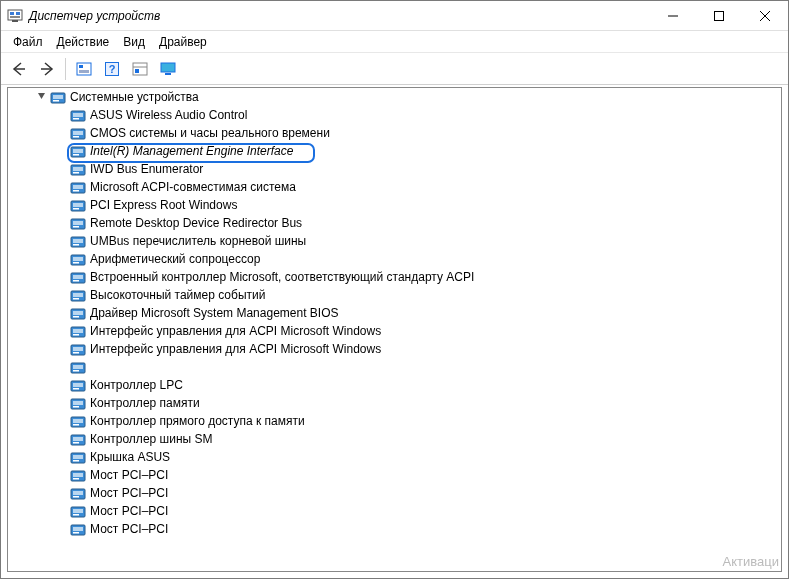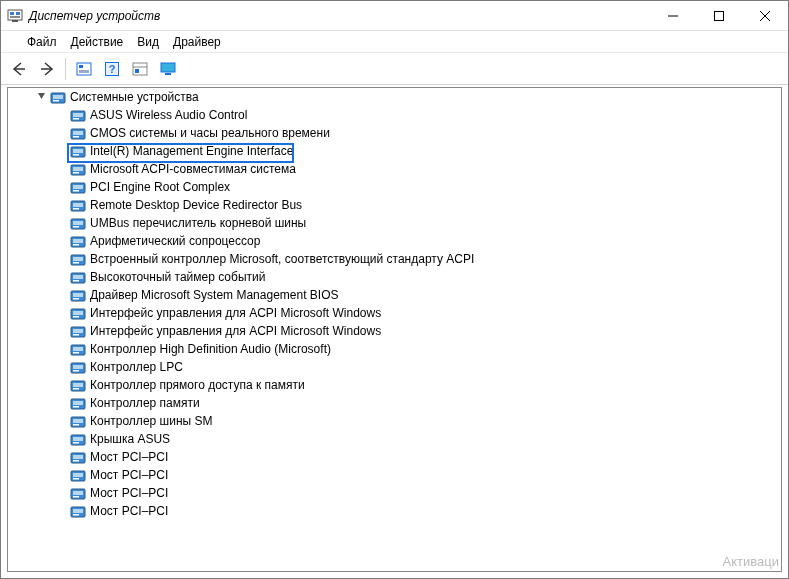--- a/index.html
+++ b/index.html
@@ -37,21 +37,21 @@
     justify-content: center;
     font-family: "Segoe UI Symbol", sans-serif;
     font-size: 10px;
   }
   .winbtn svg { display:block; }
   .menubar {
     height: 22px;
     display: flex;
     align-items: center;
     gap: 14px;
-    padding: 0 26px;
+    padding: 0 12px;
     border-bottom: 1px solid #e8e8e8;
   }
   .menuitem { cursor: default; }
   .toolbar {
     height: 32px;
     display: flex;
     align-items: center;
     gap: 4px;
     padding: 0 6px;
     border-bottom: 1px solid #d0d0d0;
@@ -90,25 +90,26 @@
     margin-right: 2px;
   }
   .dev-icon {
     width: 16px; height: 16px;
     margin-right: 4px;
     flex-shrink: 0;
   }
   .node.highlight {
     outline: 2px solid #1a6fe0;
     outline-offset: -1px;
-    border-radius: 0;
+    border-radius: 6px;
     margin-left: 60px;
     padding-left: 2px;
     width: max-content;
-    padding-right: 0;
+    padding-right: 21px;
+    font-style: italic;
   }
   .node.highlight .dev-icon { margin-left: 0; }
   .label { }
   .watermark {
     position: absolute;
     right: 2px;
     bottom: 2px;
     color: #bbb;
     font-size: 13px;
     pointer-events: none;
@@ -244,29 +245,37 @@
             <rect x="3" y="10" width="6" height="1.5" fill="#fff"></rect>
           </svg></span>
         <span class="label">Intel(R) Management Engine Interface</span>
       </div>
       <div class="node child">
         <span class="dev-icon"><svg width="16" height="16">
             <rect x="1" y="3" width="14" height="10" rx="1" fill="#3a8bd5" stroke="#265a8a"></rect>
             <rect x="3" y="5" width="10" height="4" fill="#b8d6f0"></rect>
             <rect x="3" y="10" width="6" height="1.5" fill="#fff"></rect>
           </svg></span>
+        <span class="label">IWD Bus Enumerator</span>
+      </div>
+      <div class="node child">
+        <span class="dev-icon"><svg width="16" height="16">
+            <rect x="1" y="3" width="14" height="10" rx="1" fill="#3a8bd5" stroke="#265a8a"></rect>
+            <rect x="3" y="5" width="10" height="4" fill="#b8d6f0"></rect>
+            <rect x="3" y="10" width="6" height="1.5" fill="#fff"></rect>
+          </svg></span>
         <span class="label">Microsoft ACPI-совместимая система</span>
       </div>
       <div class="node child">
         <span class="dev-icon"><svg width="16" height="16">
             <rect x="1" y="3" width="14" height="10" rx="1" fill="#3a8bd5" stroke="#265a8a"></rect>
             <rect x="3" y="5" width="10" height="4" fill="#b8d6f0"></rect>
             <rect x="3" y="10" width="6" height="1.5" fill="#fff"></rect>
           </svg></span>
-        <span class="label">PCI Engine Root Complex</span>
+        <span class="label">PCI Express Root Windows</span>
       </div>
       <div class="node child">
         <span class="dev-icon"><svg width="16" height="16">
             <rect x="1" y="3" width="14" height="10" rx="1" fill="#3a8bd5" stroke="#265a8a"></rect>
             <rect x="3" y="5" width="10" height="4" fill="#b8d6f0"></rect>
             <rect x="3" y="10" width="6" height="1.5" fill="#fff"></rect>
           </svg></span>
         <span class="label">Remote Desktop Device Redirector Bus</span>
       </div>
       <div class="node child">
@@ -324,45 +333,44 @@
             <rect x="3" y="10" width="6" height="1.5" fill="#fff"></rect>
           </svg></span>
         <span class="label">Интерфейс управления для ACPI Microsoft Windows</span>
       </div>
       <div class="node child">
         <span class="dev-icon"><svg width="16" height="16">
             <rect x="1" y="3" width="14" height="10" rx="1" fill="#3a8bd5" stroke="#265a8a"></rect>
             <rect x="3" y="5" width="10" height="4" fill="#b8d6f0"></rect>
             <rect x="3" y="10" width="6" height="1.5" fill="#fff"></rect>
           </svg></span>
-        <span class="label">Контроллер High Definition Audio (Microsoft)</span>
       </div>
       <div class="node child">
         <span class="dev-icon"><svg width="16" height="16">
             <rect x="1" y="3" width="14" height="10" rx="1" fill="#3a8bd5" stroke="#265a8a"></rect>
             <rect x="3" y="5" width="10" height="4" fill="#b8d6f0"></rect>
             <rect x="3" y="10" width="6" height="1.5" fill="#fff"></rect>
           </svg></span>
         <span class="label">Контроллер LPC</span>
       </div>
       <div class="node child">
         <span class="dev-icon"><svg width="16" height="16">
             <rect x="1" y="3" width="14" height="10" rx="1" fill="#3a8bd5" stroke="#265a8a"></rect>
             <rect x="3" y="5" width="10" height="4" fill="#b8d6f0"></rect>
             <rect x="3" y="10" width="6" height="1.5" fill="#fff"></rect>
           </svg></span>
+        <span class="label">Контроллер памяти</span>
+      </div>
+      <div class="node child">
+        <span class="dev-icon"><svg width="16" height="16">
+            <rect x="1" y="3" width="14" height="10" rx="1" fill="#3a8bd5" stroke="#265a8a"></rect>
+            <rect x="3" y="5" width="10" height="4" fill="#b8d6f0"></rect>
+            <rect x="3" y="10" width="6" height="1.5" fill="#fff"></rect>
+          </svg></span>
         <span class="label">Контроллер прямого доступа к памяти</span>
-      </div>
-      <div class="node child">
-        <span class="dev-icon"><svg width="16" height="16">
-            <rect x="1" y="3" width="14" height="10" rx="1" fill="#3a8bd5" stroke="#265a8a"></rect>
-            <rect x="3" y="5" width="10" height="4" fill="#b8d6f0"></rect>
-            <rect x="3" y="10" width="6" height="1.5" fill="#fff"></rect>
-          </svg></span>
-        <span class="label">Контроллер памяти</span>
       </div>
       <div class="node child">
         <span class="dev-icon"><svg width="16" height="16">
             <rect x="1" y="3" width="14" height="10" rx="1" fill="#3a8bd5" stroke="#265a8a"></rect>
             <rect x="3" y="5" width="10" height="4" fill="#b8d6f0"></rect>
             <rect x="3" y="10" width="6" height="1.5" fill="#fff"></rect>
           </svg></span>
         <span class="label">Контроллер шины SM</span>
       </div>
       <div class="node child">

